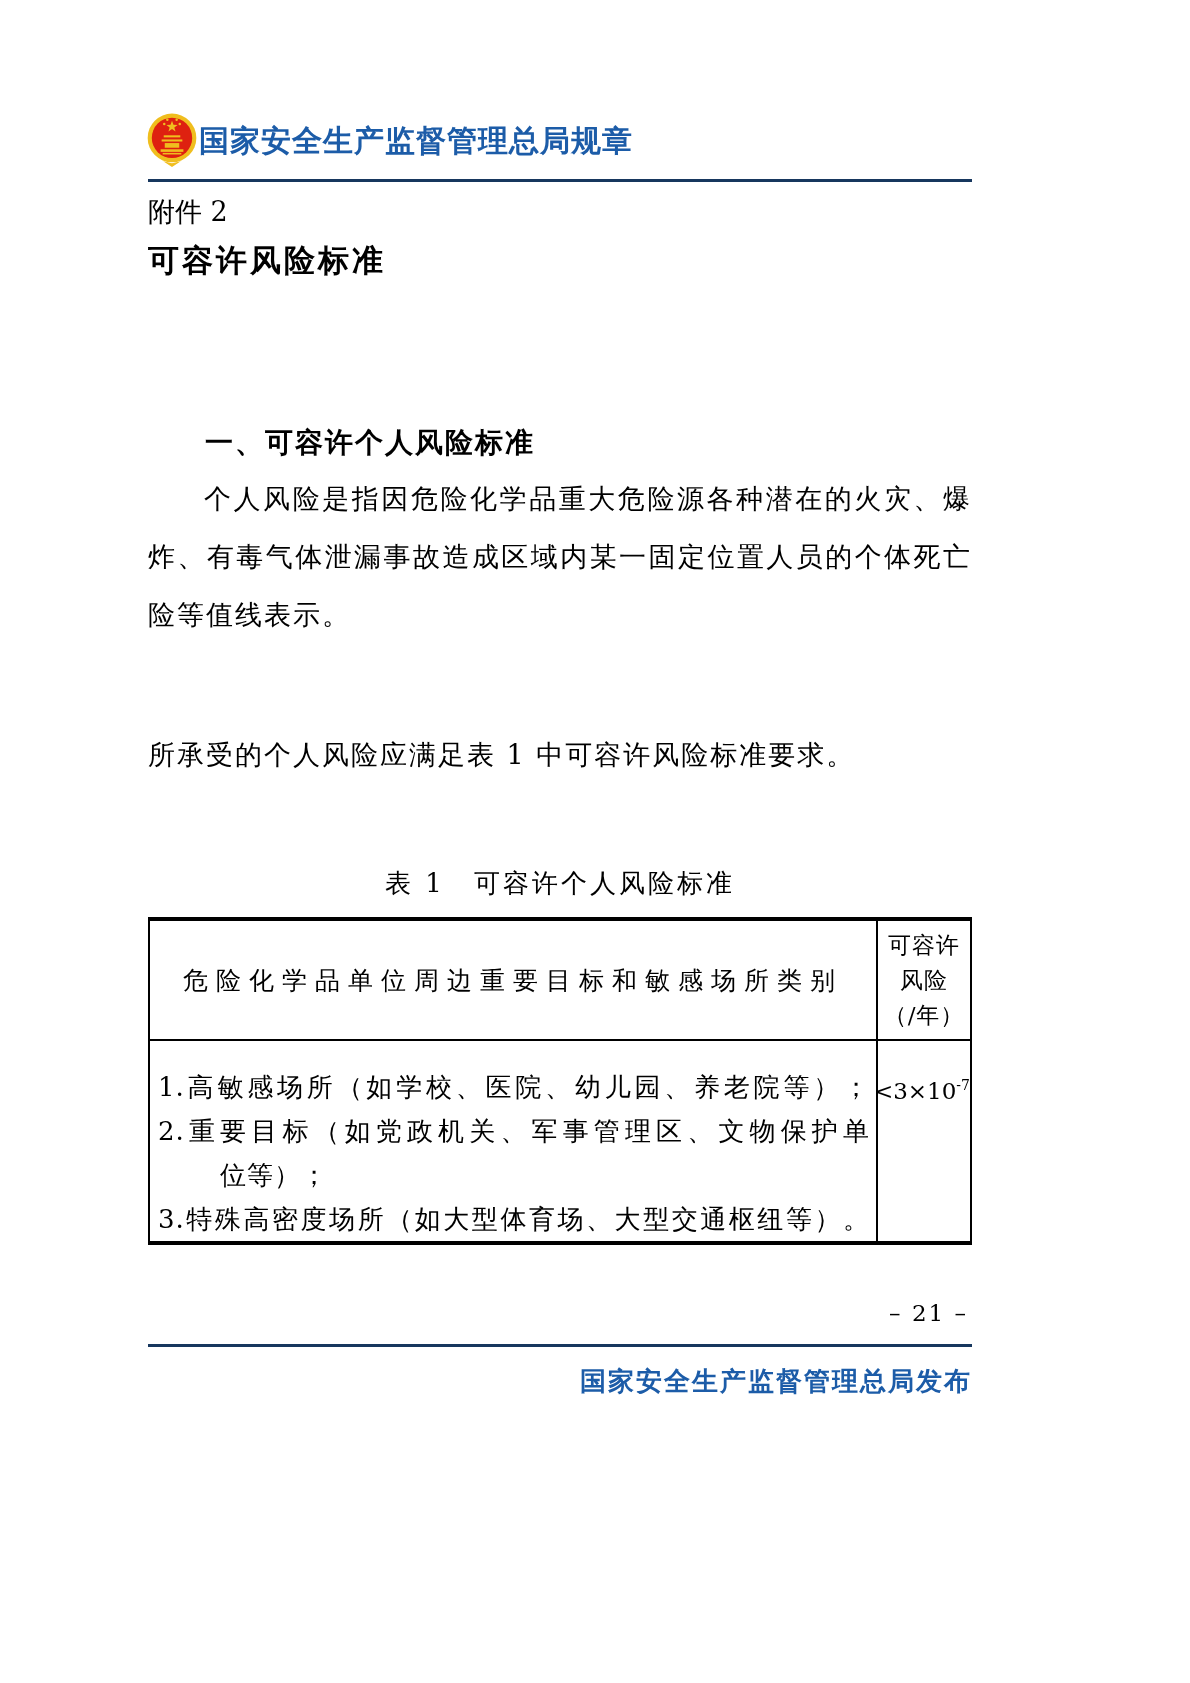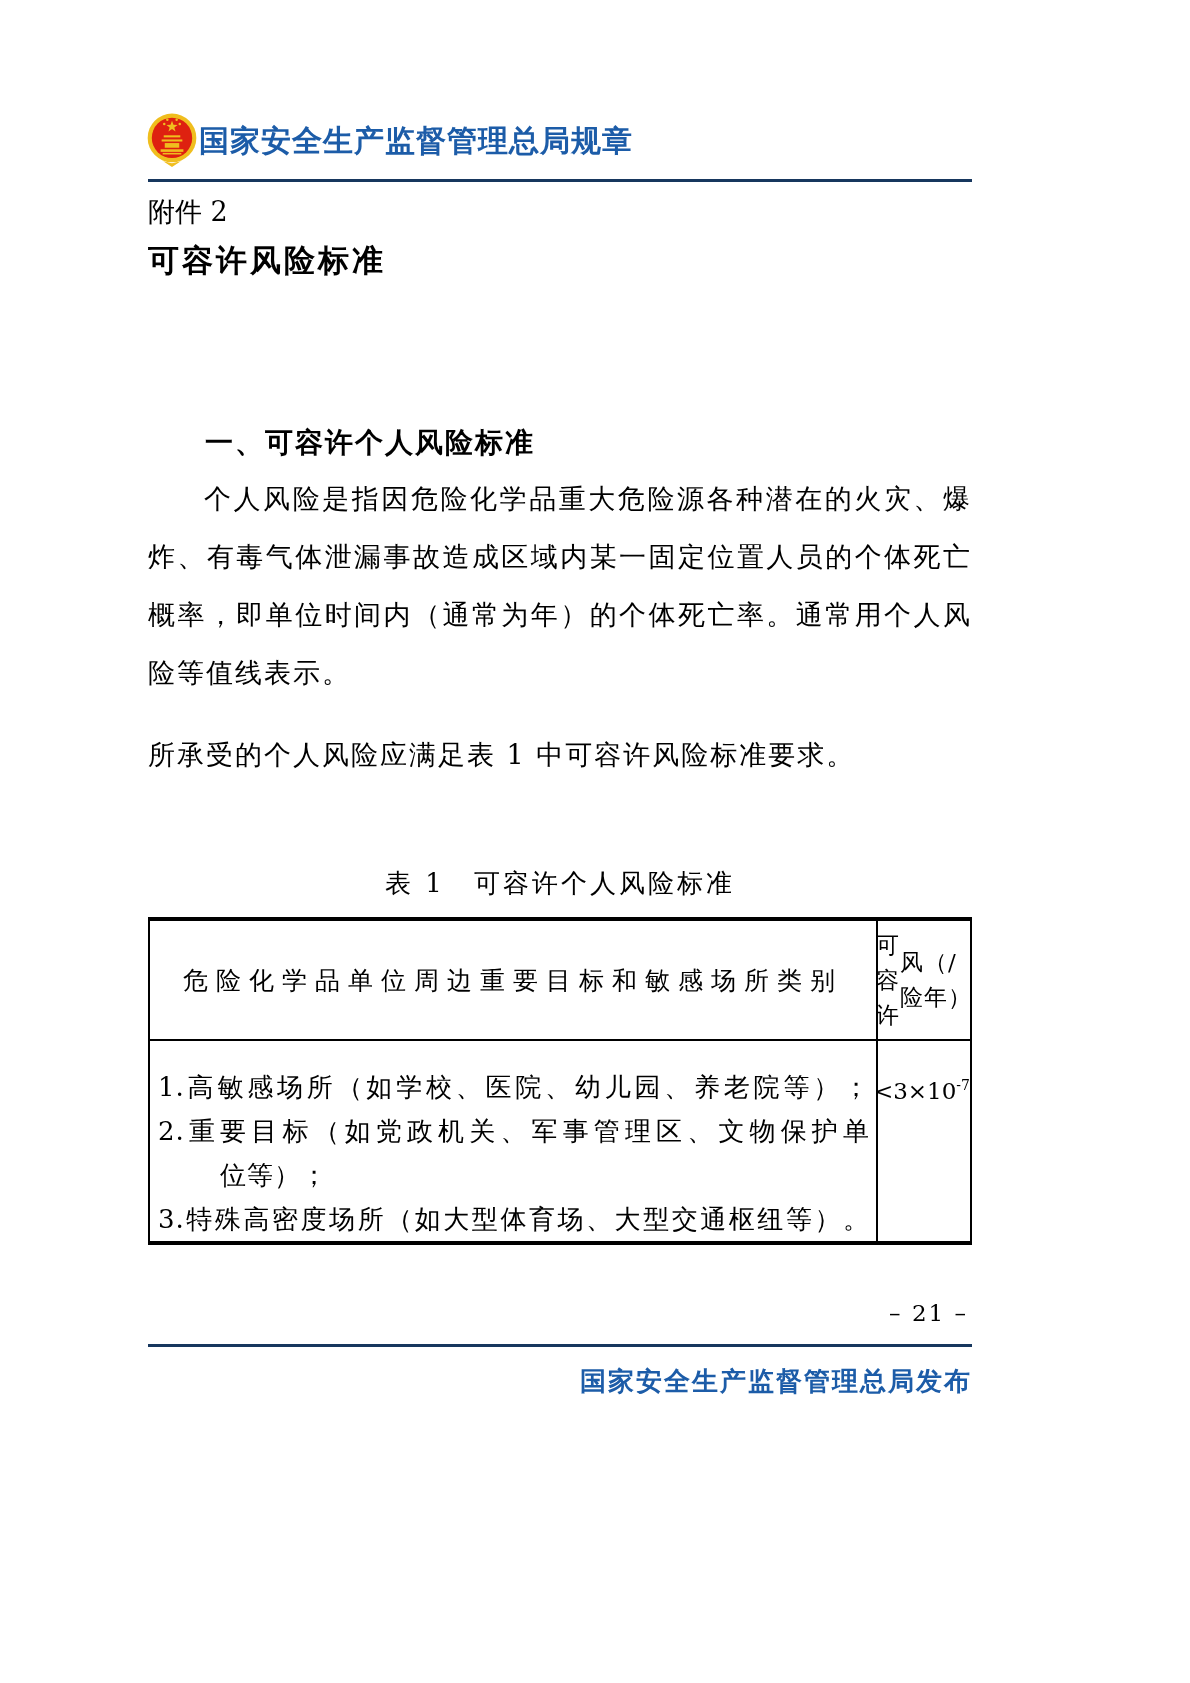--- a/index.html
+++ b/index.html
@@ -42,21 +42,21 @@
     position:absolute; left:148px; top:917px; width:824px; box-sizing:border-box;
     border-top:4px solid var(--border_black); border-bottom:4px solid var(--border_black);
     border-left:2px solid var(--border_black); border-right:2px solid var(--border_black);
   }
   .t-row { display:flex; }
   .t-header { height:118px; border-bottom:2px solid var(--border_black); }
   .t-body { height:200px; }
   .c1 { flex:1; box-sizing:border-box; }
   .c2 { width:94px; box-sizing:border-box; border-left:2px solid var(--border_black); }
   .t-header .c1 { display:flex; align-items:center; justify-content:center; font-size:25px; letter-spacing:8px; }
-  .t-header .c2 { display:flex; flex-direction:row; align-items:center; justify-content:center; font-size:23px; line-height:35px; letter-spacing:1px; }
+  .t-header .c2 { display:flex; flex-direction:column; align-items:center; justify-content:center; font-size:23px; line-height:35px; letter-spacing:1px; }
   .t-body .c1 { padding:24px 6px 0 8px; font-size:26px; line-height:44px; letter-spacing:1px; }
   .bline { height:44px; overflow:hidden; text-align:justify; text-align-last:justify; }
   .bcont { text-align:right; text-align-last:left; padding-left:62px; }
   .t-body .c2 { display:flex; justify-content:flex-end; align-items:flex-start; padding-top:36px; font-size:23px; }
   .risk-value sup { font-size:14px; vertical-align:super; }
 
   .page-number { position:absolute; left:148px; top:1300px; width:820px; text-align:right; font-size:23px; letter-spacing:2px; }
   .publisher {
     position:absolute; left:148px; top:1364px; width:824px; text-align:right;
     font-family:"DejaVu Sans", sans-serif; font-weight:bold; font-size:26px;
@@ -90,21 +90,20 @@
 
   <div class="attachment">附件 2</div>
 
   <div class="doc-title">可容许风险标准</div>
 
   <div class="section-heading">一、可容许个人风险标准</div>
 
   <div class="para p1">
     <div class="pline jfull indent">个人风险是指因危险化学品重大危险源各种潜在的火灾、爆</div>
     <div class="pline jfull">炸、有毒气体泄漏事故造成区域内某一固定位置人员的个体死亡</div>
-    <div class="pline jfull">概率，即单位时间内（通常为年）的个体死亡率。通常用个人风</div>
     <div class="pline">险等值线表示。</div>
   </div>
 
   <div class="para p2">
     <div class="pline">所承受的个人风险应满足表 1 中可容许风险标准要求。</div>
   </div>
 
   <div class="table-caption">表 1　可容许个人风险标准</div>
 
   <div class="risk-table">

